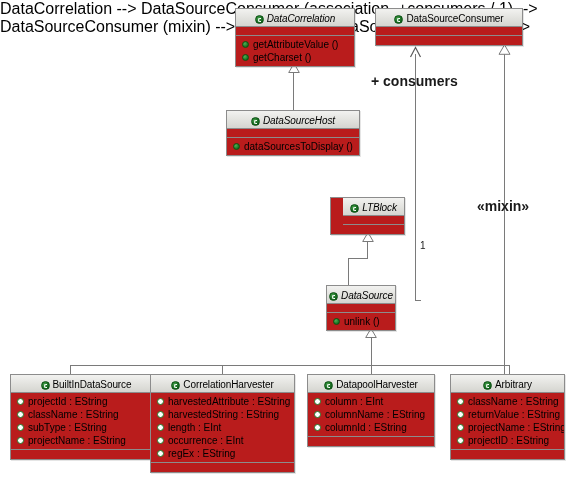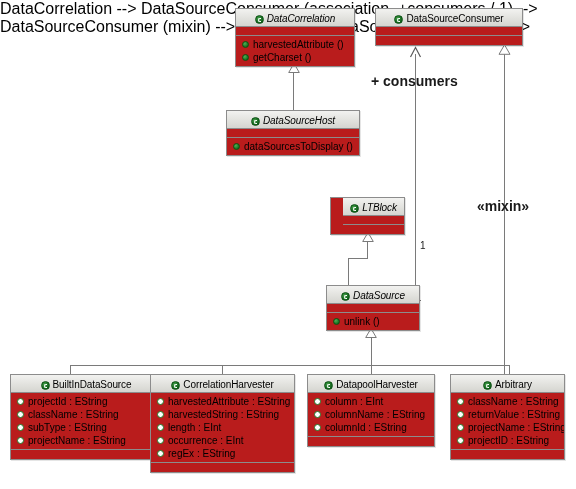--- a/index.html
+++ b/index.html
@@ -184,21 +184,21 @@
 
   
 
   
   <div class="uml-class abstract" style="left:235px; top:8px; width:120px;">
     <div class="uml-header">
       <span class="class-icon"></span><span class="uml-title">DataCorrelation</span>
     </div>
     <div class="uml-compartment empty"></div>
     <div class="uml-compartment last">
-      <div class="member"><span class="dot-filled"></span><span>harvestedAttribute ()</span></div>
+      <div class="member"><span class="dot-filled"></span><span>getAttributeValue ()</span></div>
       <div class="member"><span class="dot-filled"></span><span>getCharset ()</span></div>
     </div>
   </div>
 
   
   <div class="uml-class" style="left:375px; top:8px; width:148px;">
     <div class="uml-header">
       <span class="class-icon"></span><span class="uml-title">DataSourceConsumer</span>
     </div>
     <div class="uml-compartment empty"></div>
@@ -219,21 +219,21 @@
   
   <div class="uml-class abstract" style="left:330px; top:197px; width:75px;padding-left:12px;">
     <div class="uml-header">
       <span class="class-icon"></span><span class="uml-title">LTBlock</span>
     </div>
     <div class="uml-compartment empty"></div>
     <div class="uml-compartment empty last"></div>
   </div>
 
   
-  <div class="uml-class abstract" style="left:326px; top:285px; width:94px;">
+  <div class="uml-class abstract" style="left:326px; top:285px; width:70px;">
     <div class="uml-header">
       <span class="class-icon"></span><span class="uml-title">DataSource</span>
     </div>
     <div class="uml-compartment empty"></div>
     <div class="uml-compartment last">
       <div class="member"><span class="dot-filled"></span><span>unlink ()</span></div>
     </div>
   </div>
 
   

